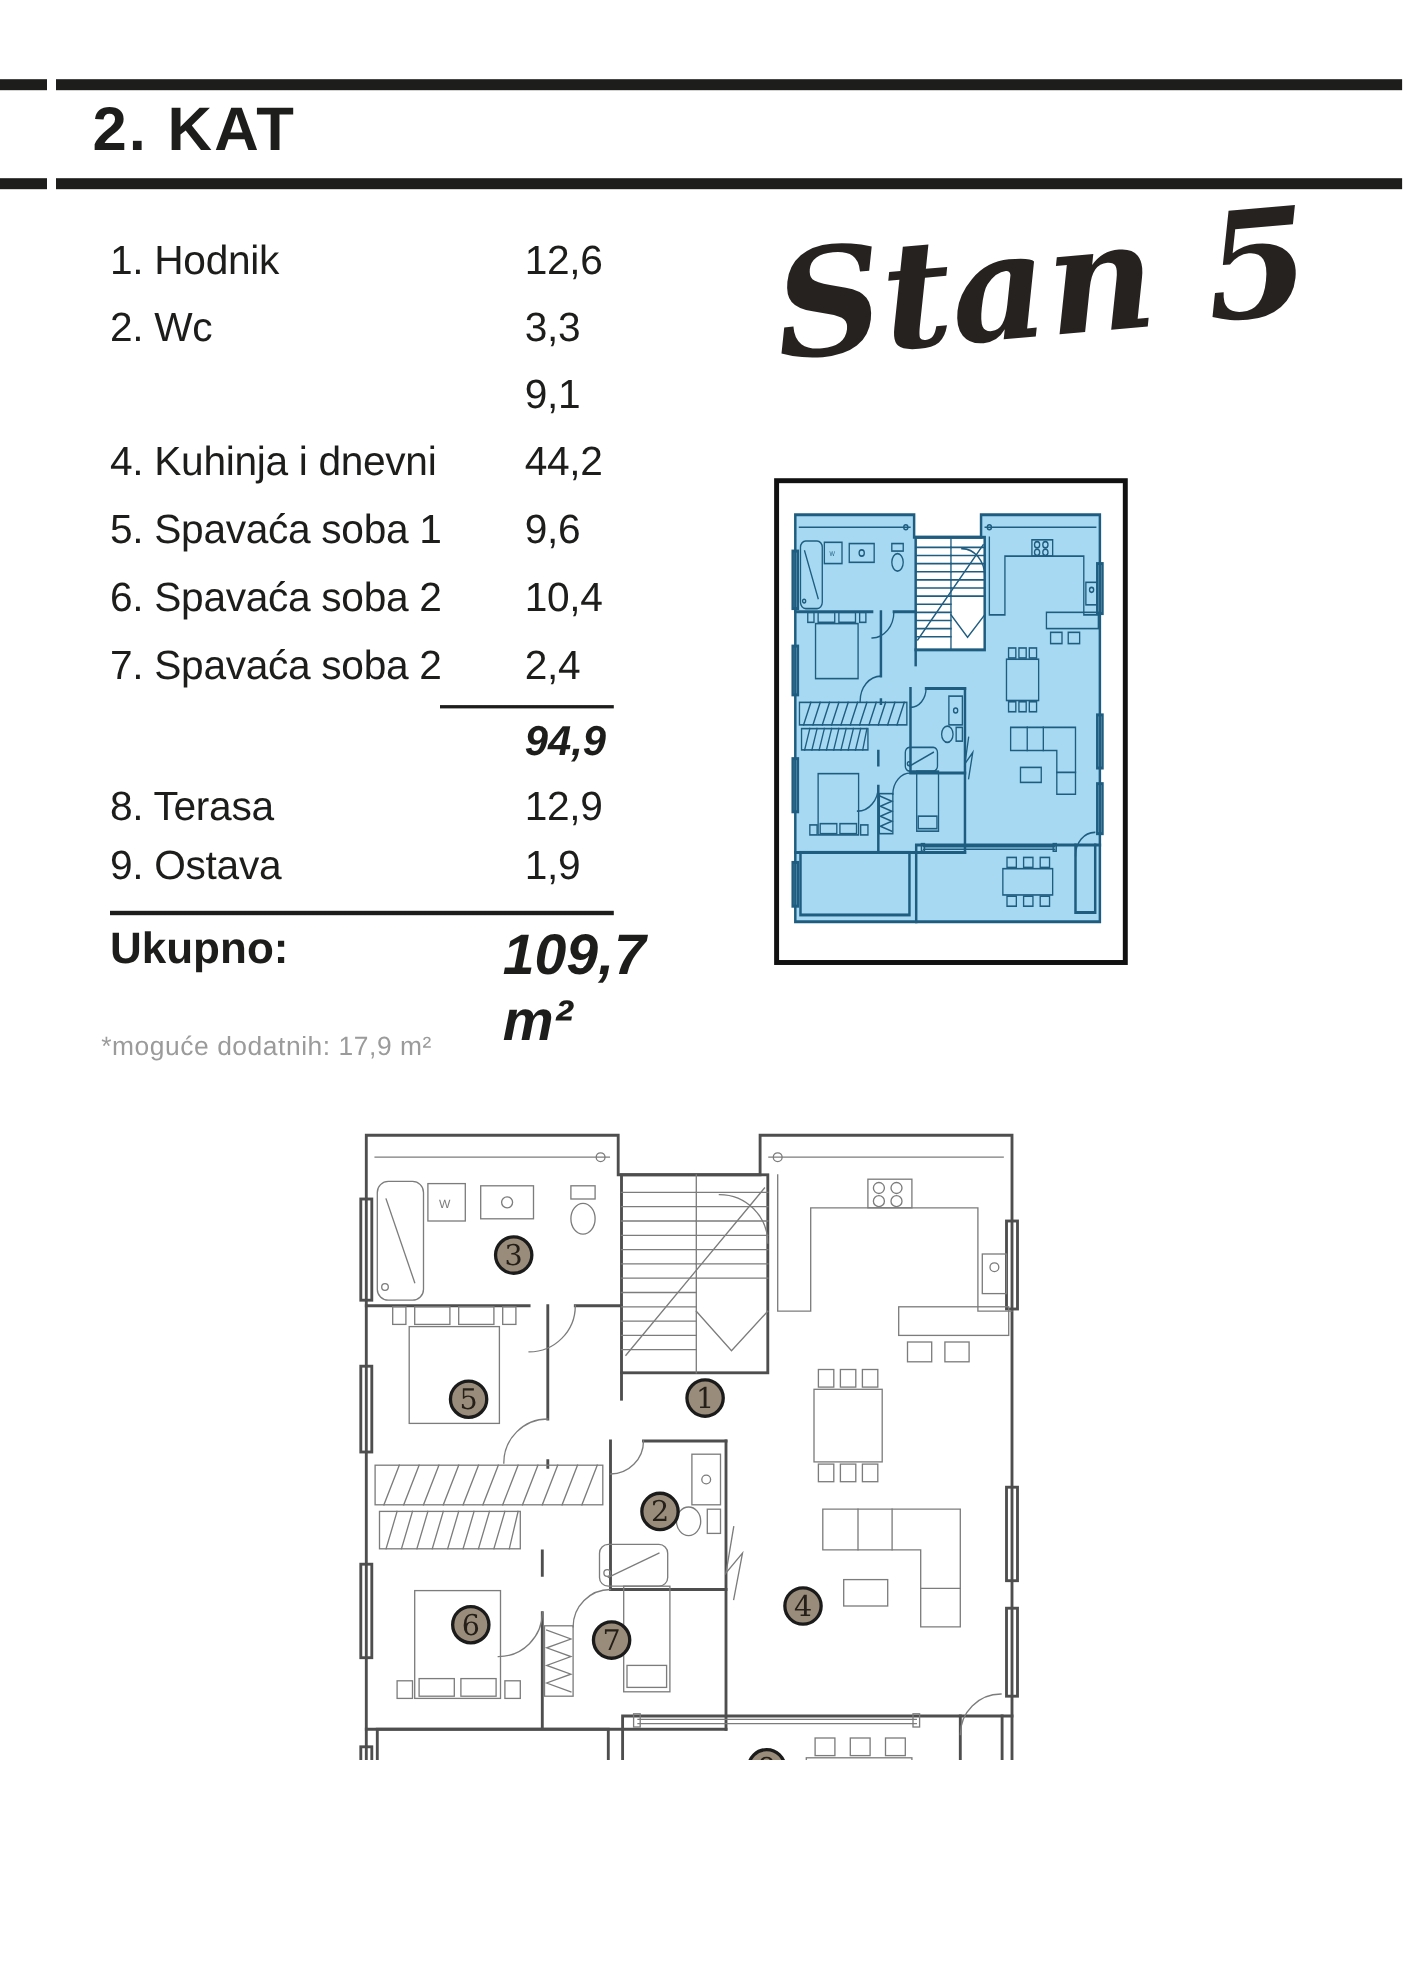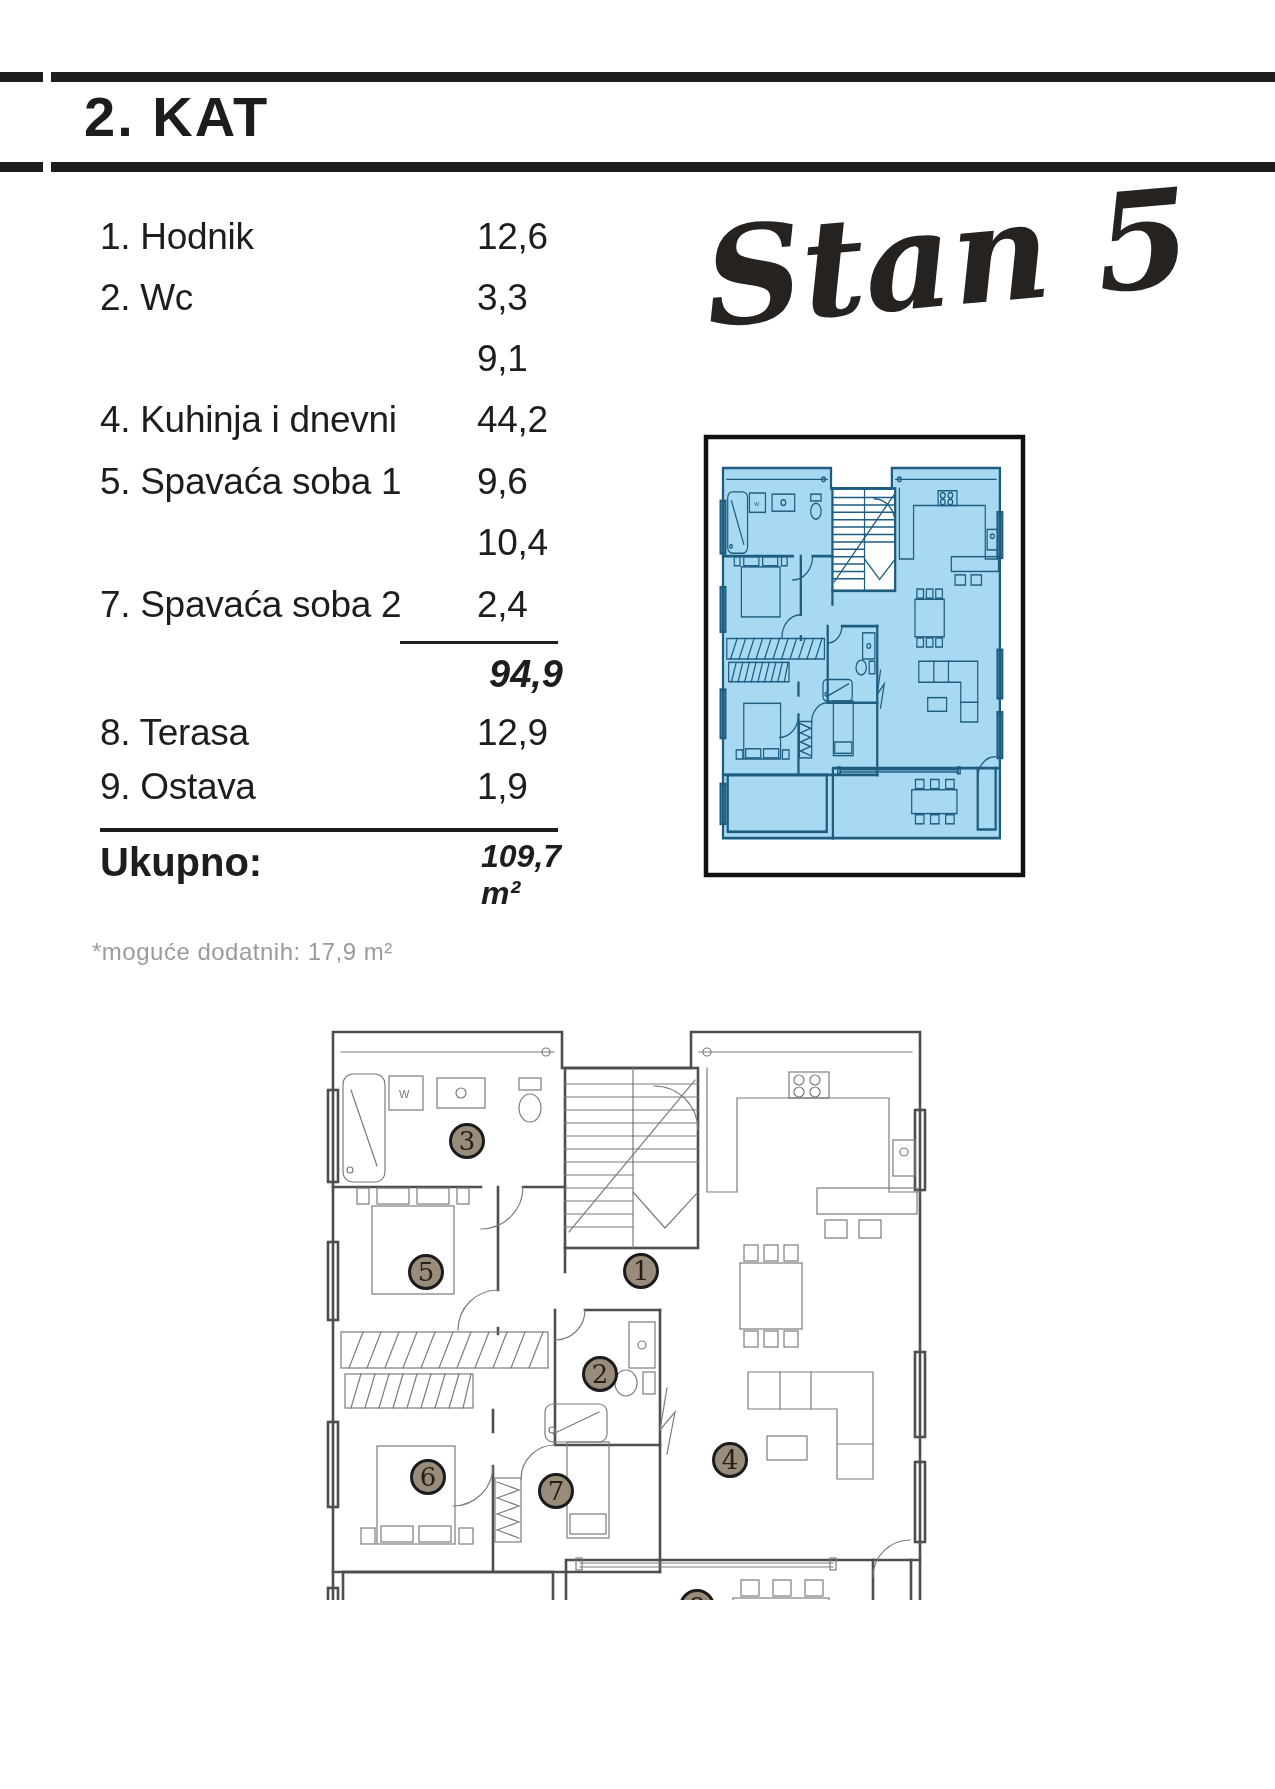--- a/index.html
+++ b/index.html
@@ -11,24 +11,24 @@
   .bar{position:absolute;left:0;width:1275px;height:10px;
        background:linear-gradient(to right,var(--ink,#1d1d1b) 0 43px,#fff 43px 51px,var(--ink,#1d1d1b) 51px 100%);}
   .bar.top{top:72px;} .bar.bottom{top:162px;}
   .floor-title{position:absolute;left:84px;top:84px;font-size:56px;font-weight:bold;letter-spacing:2px;}
 
   
   .room-list{position:absolute;left:100px;top:0;width:470px;}
   .row{position:absolute;left:0;width:100%;font-size:37px;letter-spacing:-0.3px;white-space:nowrap;}
   .row .area{position:absolute;left:377px;top:0;}
   .subline{position:absolute;top:641px;left:300px;width:158px;border-top:3px solid var(--ink,#1d1d1b);}
-  .subtotal{position:absolute;top:653px;left:377px;font-size:38px;font-weight:bold;font-style:italic;margin-left:12px;}
+  .subtotal{position:absolute;top:653px;left:377px;font-size:38px;font-weight:bold;font-style:italic;}
   .totline{position:absolute;top:828px;left:0;width:458px;border-top:4px solid var(--ink,#1d1d1b);}
   .total-label{position:absolute;top:840px;left:0;font-size:40px;font-weight:bold;}
-  .total-value{position:absolute;top:838px;left:381px;font-size:32px;font-weight:bold;font-style:italic;}
+  .total-value{position:absolute;top:838px;left:357px;font-size:52px;font-weight:bold;font-style:italic;}
   .note{position:absolute;left:92px;top:938px;font-size:24px;color:var(--note-gray,#9b9b9b);letter-spacing:0.5px;}
 
   
   .apartment-title{
     position:absolute;left:690px;top:178px;width:520px;height:220px;
     font-family:"DejaVu Serif",serif;font-style:italic;font-weight:bold;
     font-size:135px;text-align:center;transform:rotate(-5deg);color:#262220;
   }
 
   
@@ -66,20 +66,21 @@
     </div>
     <div class="row" style="top:399px">
       <span>4. Kuhinja i dnevni</span>
       <span class="area">44,2</span>
     </div>
     <div class="row" style="top:461px">
       <span>5. Spavaća soba 1</span>
       <span class="area">9,6</span>
     </div>
     <div class="row" style="top:522px">
+      <span>6. Spavaća soba 2</span>
       <span class="area">10,4</span>
     </div>
     <div class="row" style="top:584px">
       <span>7. Spavaća soba 2</span>
       <span class="area">2,4</span>
     </div>
 
     <div class="subline"></div>
     <div class="subtotal">94,9</div>
 

